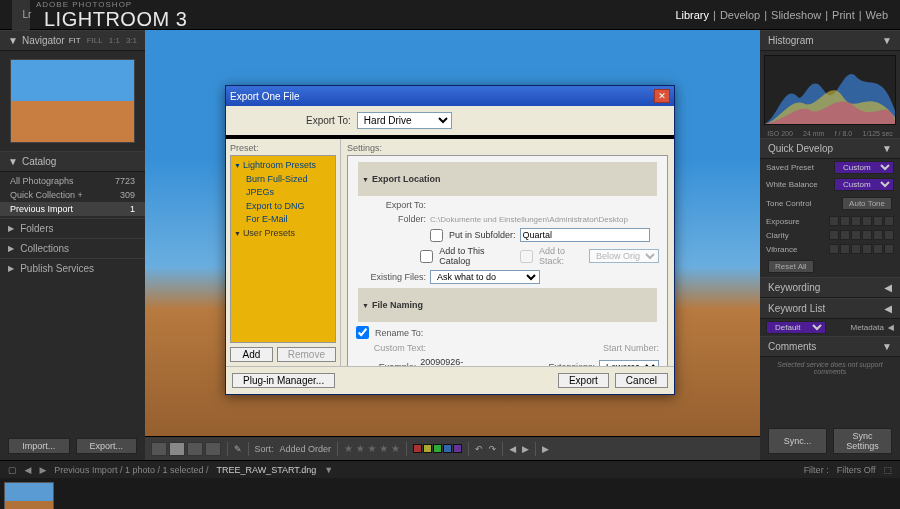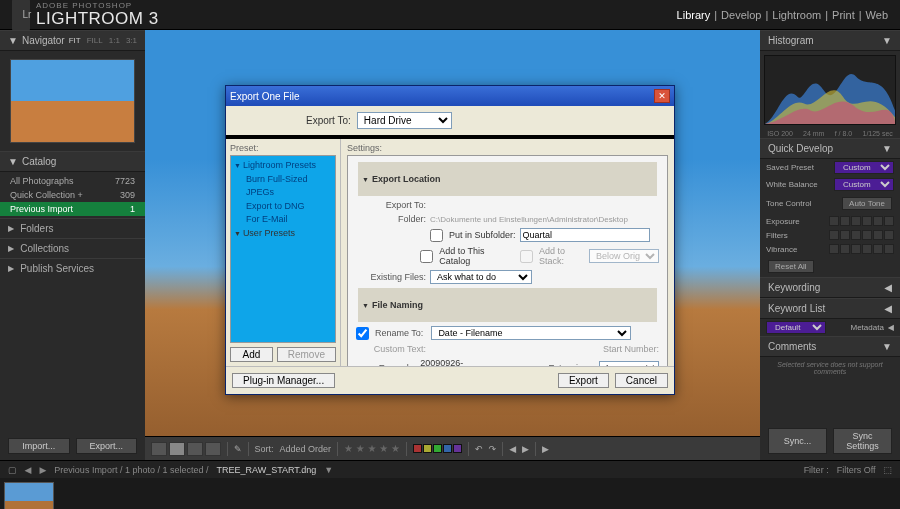--- a/index.html
+++ b/index.html
@@ -1,36 +1,36 @@
 <!DOCTYPE html>
 <html><head>
 <meta charset="utf-8">
 <style>
 * { margin: 0; padding: 0; box-sizing: border-box; font-family: "Segoe UI", Tahoma, sans-serif; }
 body { background: #1a1a1a; width: 900px; height: 509px; overflow: hidden; color: #ccc; font-size: 10px; position: relative; }
 .topbar { height: 30px; background: #1c1c1c; display: flex; align-items: center; padding: 0 12px; border-bottom: 1px solid #000; }
 .brand-super { font-size: 8px; letter-spacing: 1px; color: #888; }
-.brand-main { font-size: 17px; letter-spacing: 0.5px; color: #e8e8e8; font-weight: 300; margin-left: 0;}
+.brand-main { font-size: 20px; letter-spacing: 0.5px; color: #e8e8e8; font-weight: 300; margin-left: 8px;}
 .brand-box { display:flex; flex-direction:column; line-height:1; }
 .brand-left { display:flex; align-items:center; gap:6px; }
 .lr-logo { width:18px; height:32px; background:#333; border-radius:2px; display:flex; align-items:center; justify-content:center; font-size:10px; color:#aaa;padding-left:12px; }
 .top-modules { margin-left: auto; display: flex; gap: 4px; font-size: 11px; }
 .top-modules span { color: #aaa; cursor: pointer; }
 .top-modules span.active { color: #fff; }
 .top-sep { color:#555; }
 .workspace { display: flex; height: 430px; }
 .left-panel, .right-panel { width: 145px; background: #2a2a2a; display: flex; flex-direction: column; }
 .right-panel { width: 140px; }
 .panel-header { background: #313131; padding: 4px 8px; font-size: 10px; color: #bbb; display:flex; align-items:center; gap:4px; border-top:1px solid #3a3a3a; border-bottom:1px solid #1a1a1a;}
 .panel-header.right { justify-content: space-between; }
 .nav-fit { display:flex; gap:6px; font-size:8px; color:#777; }
 .navigator-thumb { width:125px; height:84px; margin:8px auto; background: linear-gradient(#4fa0e0 50%, #c87e40 50%); border:1px solid #444; position:relative;}
 .catalog-list, .panel-list { padding: 2px 0; }
 .catalog-row { display:flex; justify-content:space-between; padding:2px 10px; font-size:9px; color:#aaa;}
-.catalog-row.selected { background:#15803d; color:#fff; }
+.catalog-row.selected { background:#404040; color:#fff; }
 .panel-collapse { display:flex; align-items:center; gap:6px; padding:4px 8px; font-size:10px; color:#aaa; border-top:1px solid #3a3a3a; }
 .panel-collapse .tri { font-size:8px; }
 .center { flex: 1; background: linear-gradient(#3790d7 30%, #6aaee0 55%, #b77a3f 65%, #8f5a2c 100%); position: relative; }
 .toolbar { height: 24px; background: #3a3a3a; display: flex; align-items: center; padding: 0 6px; gap: 6px; font-size:9px; color:#aaa; border-top:1px solid #000;}
 .bottom-buttons { display:flex; gap:6px; padding:6px 8px; background:#2a2a2a;}
 .btn-dark { background:#4a4a4a; border:1px solid #222; color:#ccc; font-size:9px; padding:2px 10px; cursor:pointer; }
 .filmstrip-bar { display:flex; align-items:center; height:18px; background:#222; color:#888; font-size:9px; padding:0 8px; gap:8px; border-top:1px solid #000;}
 .filmstrip { height:45px; background:#1a1a1a; display:flex; align-items:center; padding:4px; gap:4px;}
 .thumb { width:50px; height:38px; background: linear-gradient(#5a9bd4 50%, #b07238 50%); border:1px solid #555;}
 .histogram { height:70px; background:#222; margin:4px; position:relative; border:1px solid #111;}
@@ -43,21 +43,21 @@
 .qd-btn { background:#4a4a4a; border:1px solid #222; color:#aaa; font-size:8px; padding:1px 6px; margin:2px;}
 .dialog { position:absolute; left:225px; top:85px; width:450px; height:310px; background:#ece9d8; border:1px solid #0a246a; box-shadow: 0 2px 12px rgba(0,0,0,0.5); display:flex; flex-direction:column; font-size:10px; color:#333;}
 .titlebar { height:20px; background: linear-gradient(#3a6fd8, #1e4bb8); color:#fff; display:flex; align-items:center; padding:0 4px; font-size:10px;}
 .titlebar-close { margin-left:auto; width:16px; height:14px; background:#d9533a; color:#fff; display:flex; align-items:center; justify-content:center; font-size:9px; border:1px solid #a03020; cursor:pointer;}
 .dlg-top { display:flex; align-items:center; padding:6px 10px; gap:6px; background:#ece9d8;}
 .dlg-top label { font-size:10px; }
 .dlg-select { font-size:10px; border:1px solid #7f9db9; background:#fff; padding:1px 2px; }
 .dlg-body { flex:1; display:flex; border-top:4px solid #000000; overflow:hidden;}
 .dlg-left { width:115px; background:#ece9d8; border-right:1px solid #bbb; display:flex; flex-direction:column; padding:4px;}
 .preset-head { font-size:9px; color:#666; margin-bottom:2px;}
-.preset-tree { flex:1; background:#0ea5e9; border:1px solid #999; padding:3px; font-size:9px; line-height:1.5;}
+.preset-tree { flex:1; background:#eab308; border:1px solid #999; padding:3px; font-size:9px; line-height:1.5;}
 .preset-tree .tree-item { color:#004080; cursor:pointer;}
 .preset-tree .tree-group { color:#333;}
 .tri-down::before { content:"▼ "; font-size:7px;}
 .preset-btns { display:flex; gap:4px; margin-top:4px;}
 .dlg-right { flex:1; background:#ece9d8; padding:4px 6px; overflow:hidden; position:relative;}
 .settings-head { font-size:9px; color:#666; margin-bottom:2px;}
 .settings-scroll { border:1px solid #999; background:#f4f4f4; padding:4px; height:225px; overflow:hidden; font-size:9px;}
 .section-head { background:#d8d5c7; padding:12px 4px; font-weight:bold; font-size:9px; margin:2px 6px; display:flex; align-items:center; gap:3px;}
 .section-head::before { content:"▼"; font-size:7px;}
 .form-row { display:flex; align-items:center; gap:4px; padding:2px 4px; font-size:9px;}
@@ -86,21 +86,21 @@
     <div class="brand-box">
       <span class="brand-super">ADOBE PHOTOSHOP</span>
       <span class="brand-main">LIGHTROOM 3</span>
     </div>
   </div>
   <div class="top-modules">
     <span class="active">Library</span>
       <span class="top-sep">|</span>
     <span>Develop</span>
       <span class="top-sep">|</span>
-    <span>Lightroom</span>
+    <span>Slideshow</span>
       <span class="top-sep">|</span>
     <span>Print</span>
       <span class="top-sep">|</span>
     <span>Web</span>
   </div>
 </div>
 
 <div class="workspace">
 
   <div class="left-panel">
@@ -230,21 +230,21 @@
         <div class="qd-steppers">
           <div class="qd-step"></div>
           <div class="qd-step"></div>
           <div class="qd-step"></div>
           <div class="qd-step"></div>
           <div class="qd-step"></div>
           <div class="qd-step"></div>
         </div>
       </div>
     <div class="qd-row">
-        <span>Filters</span>
+        <span>Clarity</span>
         <div class="qd-steppers">
           <div class="qd-step"></div>
           <div class="qd-step"></div>
           <div class="qd-step"></div>
           <div class="qd-step"></div>
           <div class="qd-step"></div>
           <div class="qd-step"></div>
         </div>
       </div>
     <div class="qd-row">
@@ -342,28 +342,27 @@
           </div>
         <div class="form-row">
             <label></label>
             <input type="checkbox" class="form-chk" style="">
             <span>Put in Subfolder:</span>
             <input class="form-input" style="width: 130px;" value="Quartal">
           </div>
         <div class="form-row"><label></label><input type="checkbox" class="form-chk" style=""><span>Add to This Catalog</span>&nbsp;&nbsp;<input type="checkbox" class="form-chk" disabled="" style=""><span style="color:#999">Add to Stack:</span><select class="dlg-select form-input" disabled="" style="width:70px;color:#999"><option>Below Original</option></select></div>
         <div class="form-row">
             <label>Existing Files:</label>
-            <select class="dlg-select form-input" style="width:102px"><option>Ask what to do</option></select>
+            <select class="dlg-select form-input" style="width:110px"><option>Ask what to do</option></select>
           </div>
 
         <div class="section-head">File Naming</div>
         <div class="form-row">
             <input type="checkbox" checked="" class="form-chk" style="">
             <label style="width:auto;text-align:left;margin-right:4px">Rename To:</label>
-            <select class="dlg-select form-input" style="width:200px"><option>Date - Filename</option></select>
           </div>
         <div class="form-row">
             <label style="color:#999">Custom Text:</label>
             <span style="flex:1"></span>
             <label style="width:auto;color:#999">Start Number:</label>
           </div>
         <div class="form-row">
             <label>Example:</label>
             <span>20090926-TREE_RAW_START.jpg</span>
             <span style="flex:1"></span>

